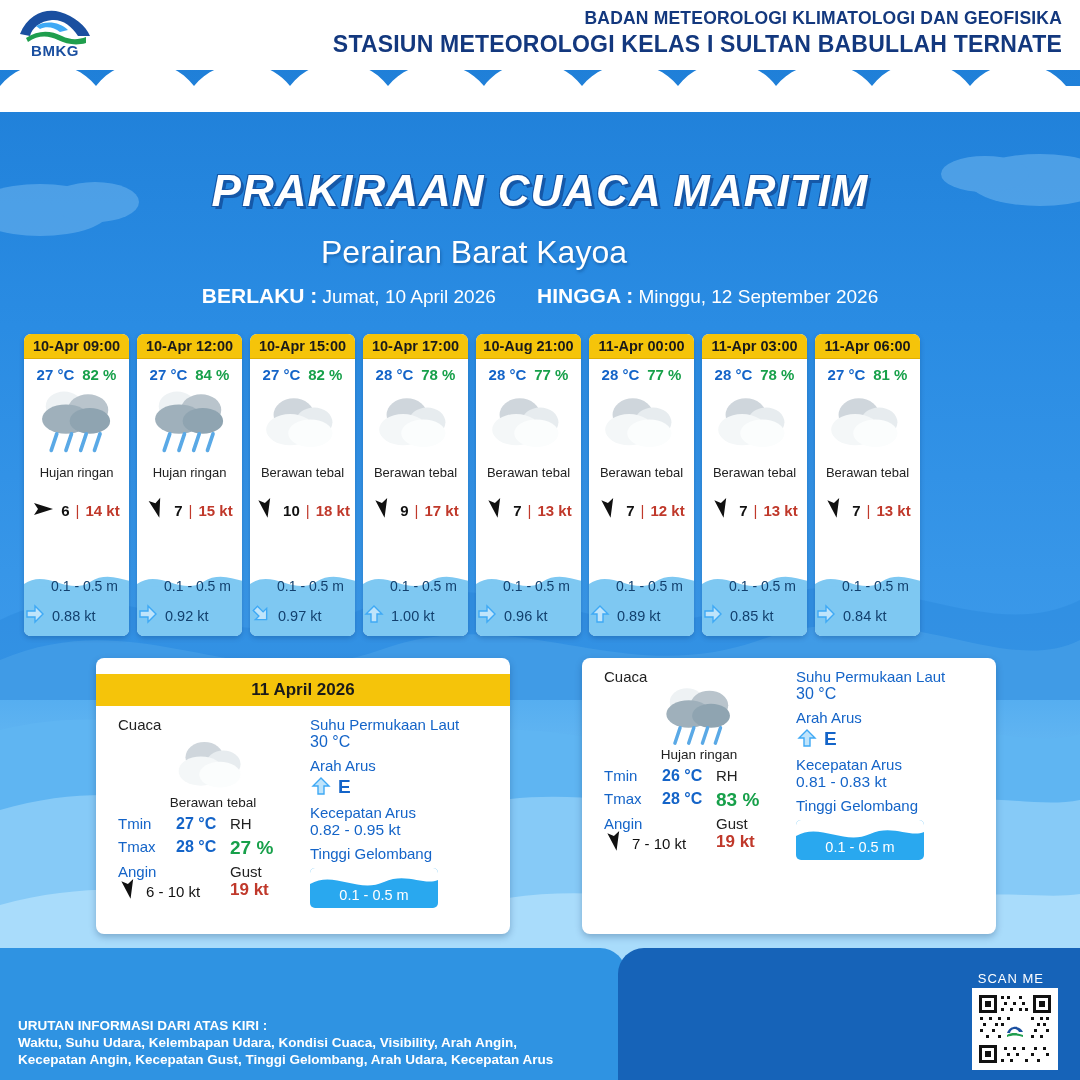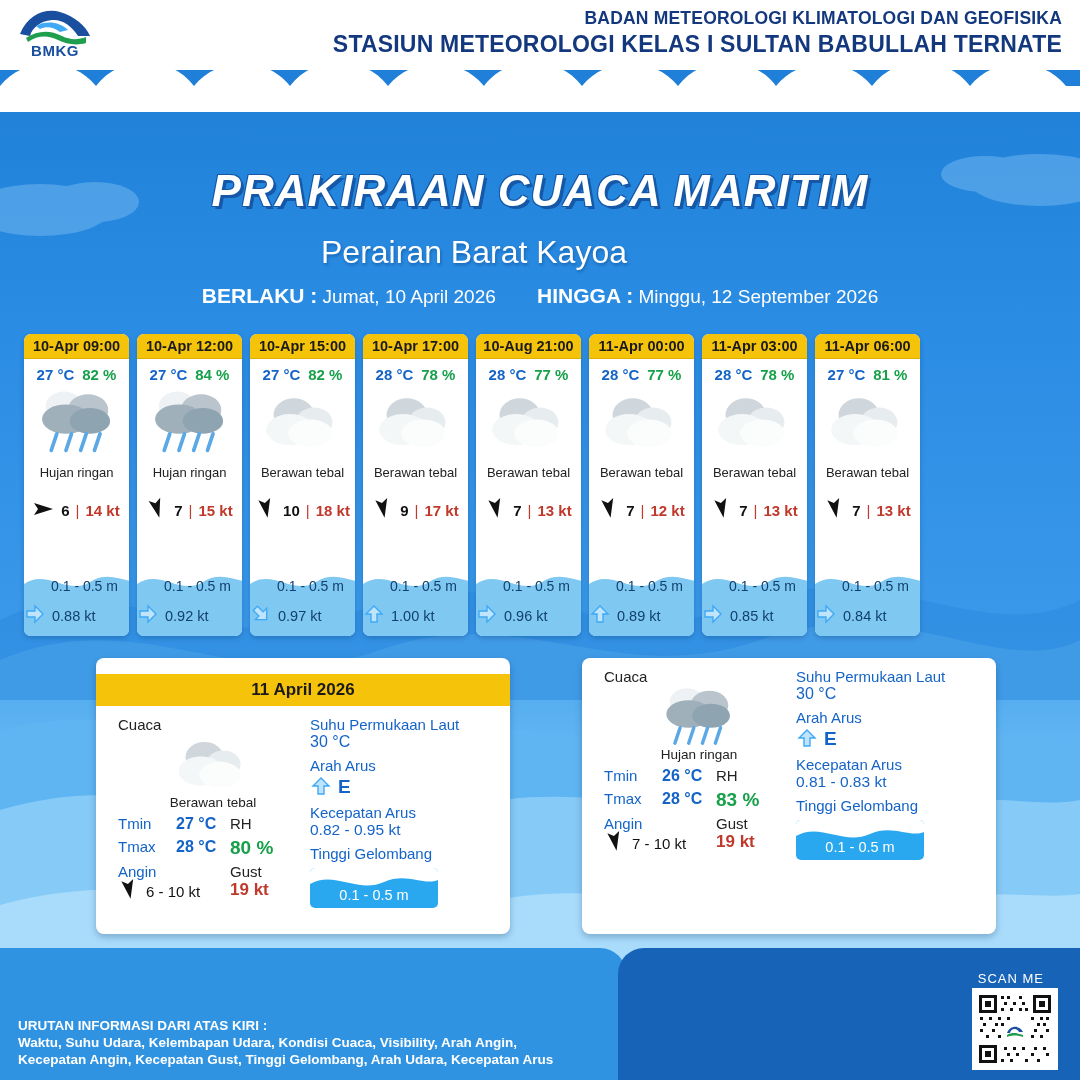--- a/index.html
+++ b/index.html
@@ -542,21 +542,21 @@
               <div class="kvrow">
                 <span class="k-lab">Tmax</span>
                 <span class="k-val">28 °C</span>
               </div>
             </div>
             <div>
               <div class="kvrow">
                 <span class="lbl-plain">RH</span>
               </div>
               <div class="kvrow">
-                <span class="rh-val">80 %</span>
+                <span class="rh-val">27 %</span>
               </div>
             </div>
           </div>
           <div class="twocol" style="margin-top:4px">
             <div>
               <div class="lbl-blue">Angin</div>
               <div class="ang-row">
                 <span><svg class="ar" width="22" height="16" viewBox="0 0 22 16" style="transform:rotate(80deg)">
                     <path d="M1,2 L20,8 L1,14 L5,8 Z" fill="#111"></path>
                   </svg></span>

